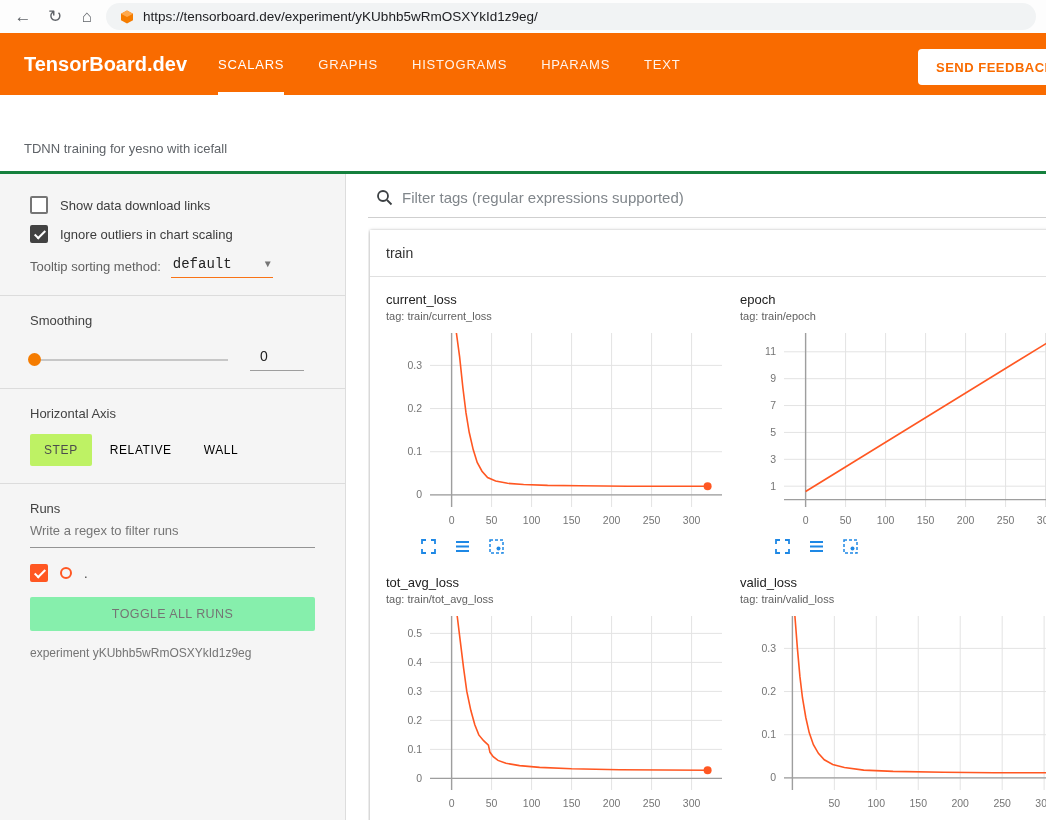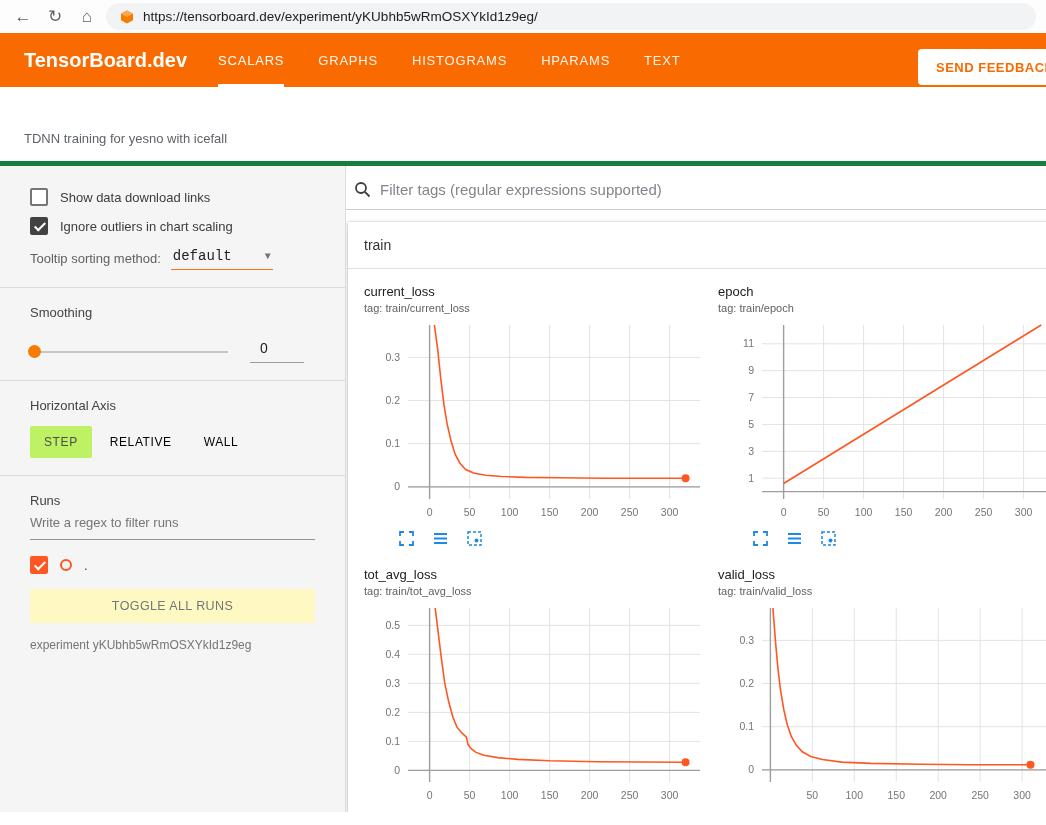--- a/index.html
+++ b/index.html
@@ -9,40 +9,40 @@
   
   .browser-bar { height:33px; background:#fdfdfd; display:flex; align-items:center;
     padding:0 10px; gap:6px; }
   .nav-btn { color:#5f6368; font-size:17px; width:26px; height:26px; line-height:26px;
     text-align:center; border-radius:50%; cursor:pointer; }
   .url-pill { flex:1; background:#f1f3f4; border-radius:14px; height:27px;
     display:flex; align-items:center; padding:0 14px; gap:9px; }
   .url-text { color:#202124; font-size:13.5px; white-space:nowrap; overflow:hidden; }
 
   
-  .app-header { height:54px; background:var(--accent,#f96b00); display:flex;
+  .app-header { height:62px; background:var(--accent,#f96b00); display:flex;
     align-items:stretch; padding:0 0 0 24px; position:relative; overflow:hidden; }
   .logo { color:#fff; font-size:20px; font-weight:bold; align-self:center; width:178px; }
   .tabs { display:flex; gap:34px; margin-left:16px; }
   .tab { color:rgba(255,255,255,.92); font-size:13px; letter-spacing:.8px;
     display:flex; align-items:center; border-bottom:3px solid transparent;
     padding-top:3px; cursor:pointer; white-space:nowrap; }
   .tab.active { border-bottom-color:#fff; color:#fff; }
   .feedback-btn { position:absolute; left:918px; top:16px; height:36px;
     background:#fff; color:var(--accent,#f96b00); font-size:13px; font-weight:bold;
     letter-spacing:.5px; border:none; border-radius:4px; padding:0 18px;
     white-space:nowrap; cursor:pointer; }
 
   
-  .subheader { height:79px; background:#fff; border-bottom:5px solid #15803d;
+  .subheader { height:79px; background:#fff; border-bottom:3px solid #15803d;
     display:flex; align-items:flex-end; padding:0 0 15px 24px;
     color:#5f6368; font-size:13px; }
 
   
-  .content { display:flex; height:646px; }
+  .content { display:flex; height:646px;gap:22px; }
   .sidebar { width:346px; flex:none; background:#f5f5f5; border-right:1px solid #ddd;
     padding:22px 30px 0 30px; font-size:13px; color:#3c3c3c; overflow:hidden; }
   .main { flex:1; background:#fff; overflow:hidden; display:flex; flex-direction:column; }
 
   
   .checkbox-row { display:flex; align-items:center; gap:12px; margin-bottom:11px; cursor:pointer; }
   .cb { width:18px; height:18px; border:2px solid #757575; border-radius:2px;
     background:#fff; position:relative; flex:none; }
   .cb.checked { background:#424242; border-color:#424242; }
   .cb.checked::after { content:''; position:absolute; left:5px; top:1px; width:4px;
@@ -67,21 +67,21 @@
     font-family:inherit; }
   .axis-btn.selected { background:#bef264; color:#4c4c4c; }
   .run-filter { width:100%; border:none; border-bottom:1px solid #949494;
     background:transparent; padding:7px 0 9px; font-size:13px; outline:none;
     font-family:inherit; }
   .run-filter::placeholder { color:#757575; }
   .run-row { display:flex; align-items:center; gap:12px; margin-top:16px; }
   .run-swatch { width:12px; height:12px; border:2px solid var(--line,#ff5722);
     border-radius:50%; flex:none; }
   .run-name { color:#424242; }
-  .toggle-runs { margin-top:15px; width:100%; background:#fef9c3; border:none;
+  .toggle-runs { margin-top:15px; width:100%; background:#86efac; border:none;
     color:#757575; font-size:12.5px; letter-spacing:.4px; padding:10px 0;
     border-radius:2px; cursor:pointer; font-family:inherit; }
   .exp-label { margin-top:15px; color:#757575; font-size:12px; }
 
   
   .filter-row { display:flex; gap:9px; padding:15px 0 11px 8px;
     border-bottom:1px solid #cfcfcf; }
   .filter-input { flex:1; border:none; outline:none; font-size:15px; color:#212121;
     background:transparent; font-family:inherit; }
   .filter-input::placeholder { color:#80868b; }

